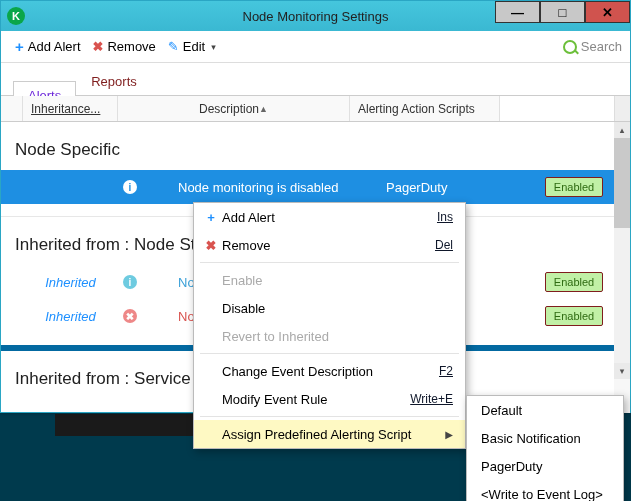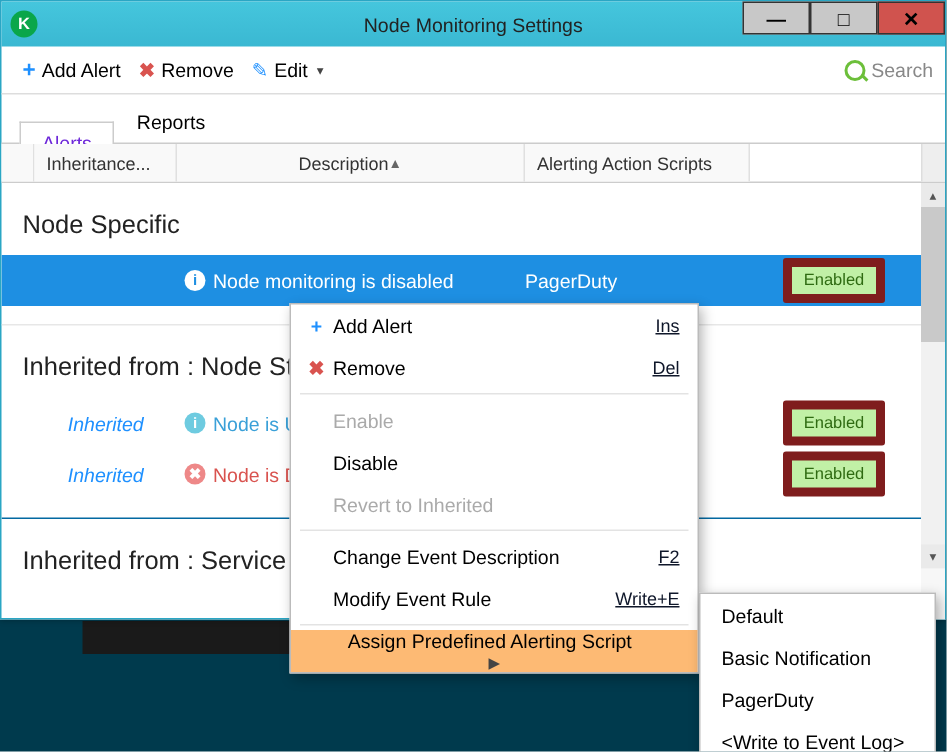--- a/index.html
+++ b/index.html
@@ -21,70 +21,70 @@
   .tbtn .red{color:#d9534f;font-weight:bold;font-size:13px;}
   .tbtn .pen{color:#1e90ff;font-size:13px;}
   .caret{font-size:9px;color:#444;margin-left:2px;}
   .spacer{flex:1;}
   .search{display:flex;align-items:center;gap:4px;color:#888;}
   .search-ico{width:14px;height:14px;border:2px solid #6cbf3a;border-radius:50%;position:relative;}
   .search-ico::after{content:"";position:absolute;width:5px;height:2px;background:#6cbf3a;transform:rotate(45deg);right:-4px;bottom:-1px;}
 
   
   .tabs{display:flex; padding-left:12px; margin-top:4px; border-bottom:1px solid #ccc; }
-  .tab{padding:6px 14px 6px;font-size:13px;color:#000000;border:1px solid transparent;border-bottom:none;cursor:pointer;}
+  .tab{padding:6px 14px 6px;font-size:13px;color:#7f1d1d;border:1px solid transparent;border-bottom:none;cursor:pointer;}
   .tab.active{color:#6d28d9;border-color:#ccc;background:#fff;position:relative;top:14px;}
 
   
   .colhead{display:flex;height:26px;border-bottom:1px solid #ccc;font-size:12px;color:#333; position:relative;}
   .ch{border-right:1px solid #e0e0e0;display:flex;align-items:center;padding:0 8px;background:#f9f9f9;}
   .ch.drag{width:22px;}
-  .ch.inh{width:95px;}
+  .ch.inh{width:95px;text-decoration:underline;}
   .ch.desc{width:232px; justify-content:center;}
   .ch.alert{width:150px;}
   .ch.state{flex:1; justify-content:center;}
   .sort{font-size:9px;color:#666;}
   .scrollgutter{position:absolute;right:0;top:0;width:16px;height:100%;background:#eee;border-left:1px solid #ddd;}
 
   
   .body{position:relative; height: calc(100% - 30px - 32px - 32px - 26px); overflow:hidden;}
   .scroll{position:absolute;right:0;top:0;width:16px;height:100%;background:#f1f1f1;}
   .scroll .up,.scroll .dn{height:16px;display:flex;align-items:center;justify-content:center;font-size:9px;color:#555;background:#eaeaea;}
   .scroll .dn{position:absolute;bottom:34px;width:100%;}
   .scroll .thumb{position:absolute;top:16px;width:100%;height:90px;background:#c9c9c9;}
   .scroll .corner{position:absolute;bottom:0;width:100%;height:34px;background:#f7f7f7;}
 
   .section-h{font-size:17px;color:#222;padding:18px 14px 10px;}
   .row{display:flex;align-items:center;height:34px;font-size:13px;}
   .row .c-drag{width:22px;}
   .row .c-inh{width:95px;display:flex;justify-content:center;font-style:italic;color:#1e90ff;}
   .row .c-ico{width:24px;display:flex;justify-content:center;align-items:center;}
-  .row .c-desc{width:208px;}
+  .row .c-desc{width:208px;margin-left:36px;}
   .row .c-act{width:150px;}
   .row .c-state{flex:1;display:flex;justify-content:center;padding-right:18px;}
   .row.selected{background:#1e8fe2;color:#fff;}
   .row.selected .c-desc,.row.selected .c-act{color:#fff;}
-  .badge{background:#c1f0a6;border:6px solid #7f1d1d;color:#2f6b12;font-size:11px;padding:3px 8px;border-radius:2px;}
+  .badge{background:#c1f0a6;border:1px solid #7f1d1d;color:#2f6b12;font-size:11px;padding:3px 8px;border-radius:2px;}
   .row.selected .badge{background:#c1f0a6;color:#2f6b12;}
   .ico-info{width:14px;height:14px;border-radius:50%;background:#fff;color:#1e8fe2;font-size:10px;font-weight:bold;display:flex;align-items:center;justify-content:center;}
   .row.selected .ico-info{background:#fff;color:#1e8fe2;}
   .ico-up{width:14px;height:14px;border-radius:50%;background:#6ecbe0;color:#fff;font-size:10px;font-weight:bold;display:flex;align-items:center;justify-content:center;}
   .ico-down{width:14px;height:14px;border-radius:50%;background:#e88;color:#fff;font-size:10px;font-weight:bold;display:flex;align-items:center;justify-content:center;}
   .truncate{white-space:nowrap;overflow:hidden;text-overflow:clip;}
 
   
   .ctxmenu{position:absolute;left:193px;top:202px;width:273px;background:#fff;border:1px solid #bbb;box-shadow:2px 3px 8px rgba(0,0,0,.3);font-size:13px;z-index:10;}
   .ctxmenu .mi{display:flex;align-items:center;height:28px;padding:0 12px 0 6px;cursor:pointer;}
   .ctxmenu .mi .mico{width:22px;display:flex;justify-content:center;color:#1e90ff;font-weight:bold;}
   .ctxmenu .mi.disabled{color:#aaa;cursor:default;}
   .ctxmenu .mi.disabled .mico{color:#ccc;}
   .ctxmenu .mi .lbl{flex:1;}
   .ctxmenu .mi .accel{color:#0f172a;font-size:12px;text-decoration:underline;}
   .ctxmenu .sep{height:1px;background:#e3e3e3;margin:3px 6px;}
-  .ctxmenu .mi.hover{background:#fdba74;flex-direction:column;}
+  .ctxmenu .mi.hover{background:#fef9c3;}
   .ctxmenu .mi .arrow{font-size:10px;color:#444;margin-left:6px;}
 
   
   .submenu{position:absolute;left:466px;top:395px;width:158px;background:#fff;border:1px solid #bbb;box-shadow:2px 3px 8px rgba(0,0,0,.3);font-size:13px;z-index:11;}
   .submenu .mi{height:28px;display:flex;align-items:center;padding:0 14px;cursor:pointer;}
 
   
   .taskshadow{position:absolute;left:55px;top:414px;width:470px;height:22px;background:#1a1a1a;}
 </style>
 </head>
@@ -187,21 +187,21 @@
           <div class="ico-down">✖</div>
         </div>
       <div class="c-desc truncate" style="color:#d9534f">Node is DO</div>
       <div class="c-act"></div>
       <div class="c-state">
           <span class="badge">Enabled</span>
         </div>
     </div>
 
     <div style="height:12px"></div>
-    <div class="section-h sep" style="border-top:1px solid #0369a1;">Inherited from : Service</div>
+    <div class="section-h sep" style="border-top:6px solid #0369a1;">Inherited from : Service</div>
   </div>
 </div>
 
 <div class="ctxmenu">
   <div class="mi">
     <span class="mico">+</span>
     <span class="lbl">Add Alert</span>
     <span class="accel">Ins</span>
   </div>
   <div class="mi">

